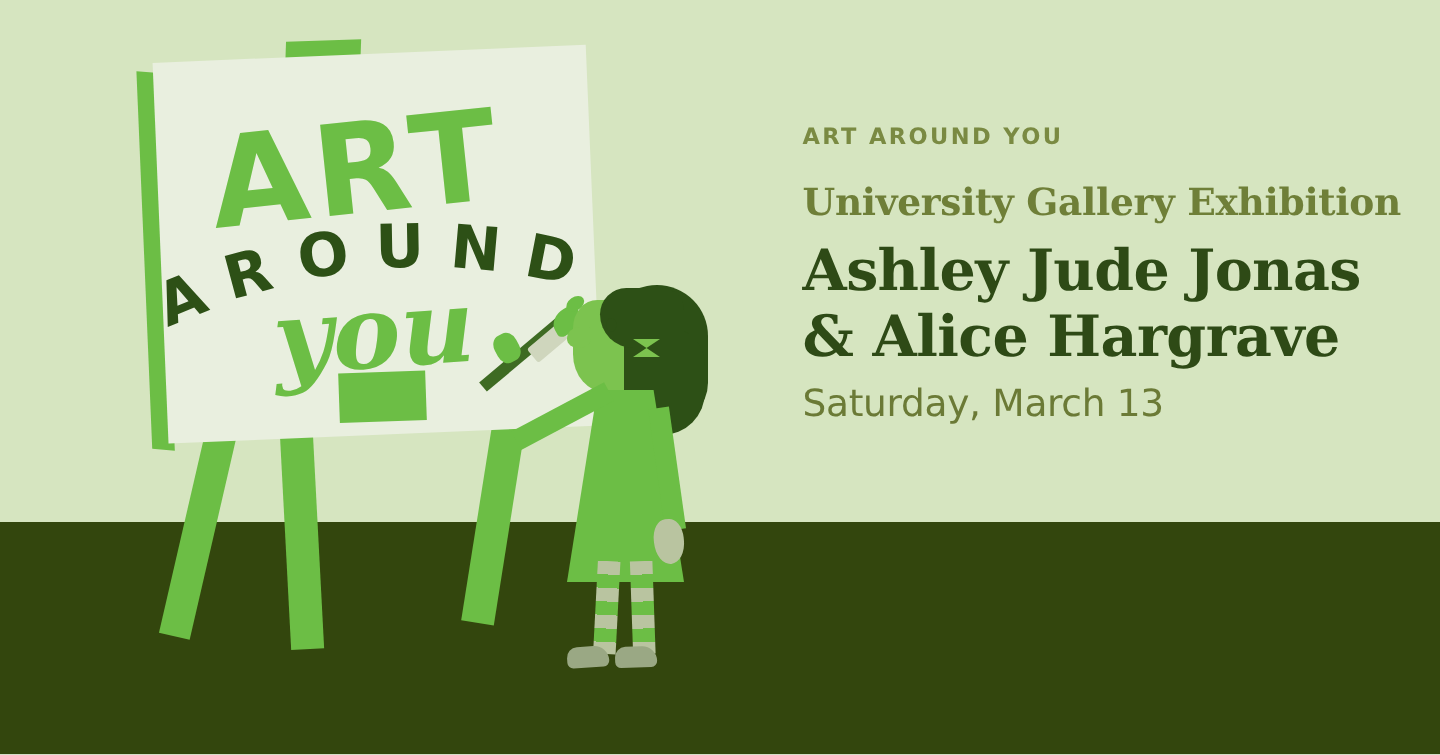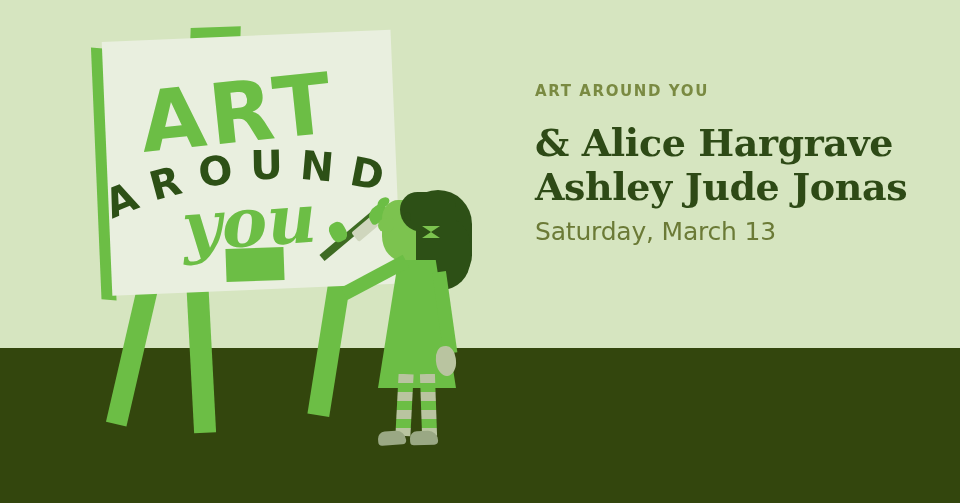--- a/index.html
+++ b/index.html
@@ -389,22 +389,23 @@
     <div class="hand-down"></div>
     <div class="leg-g l1"></div>
     <div class="leg-g l2"></div>
     <div class="shoe s1"></div>
     <div class="shoe s2"></div>
   </div>
 
   <div class="textblock">
     <p class="eyebrow">ART AROUND YOU</p>
 
+    <p class="subtitle">University Gallery Exhibition</p>
 
     <h1 class="headline">
+      <span class="line">Ashley Jude Jonas</span>
       <span class="line">&amp; Alice Hargrave</span>
-      <span class="line">Ashley Jude Jonas</span>
     </h1>
 
     <p class="dateline">Saturday, March 13</p>
   </div>
 
 </div>
 
 </body></html>

